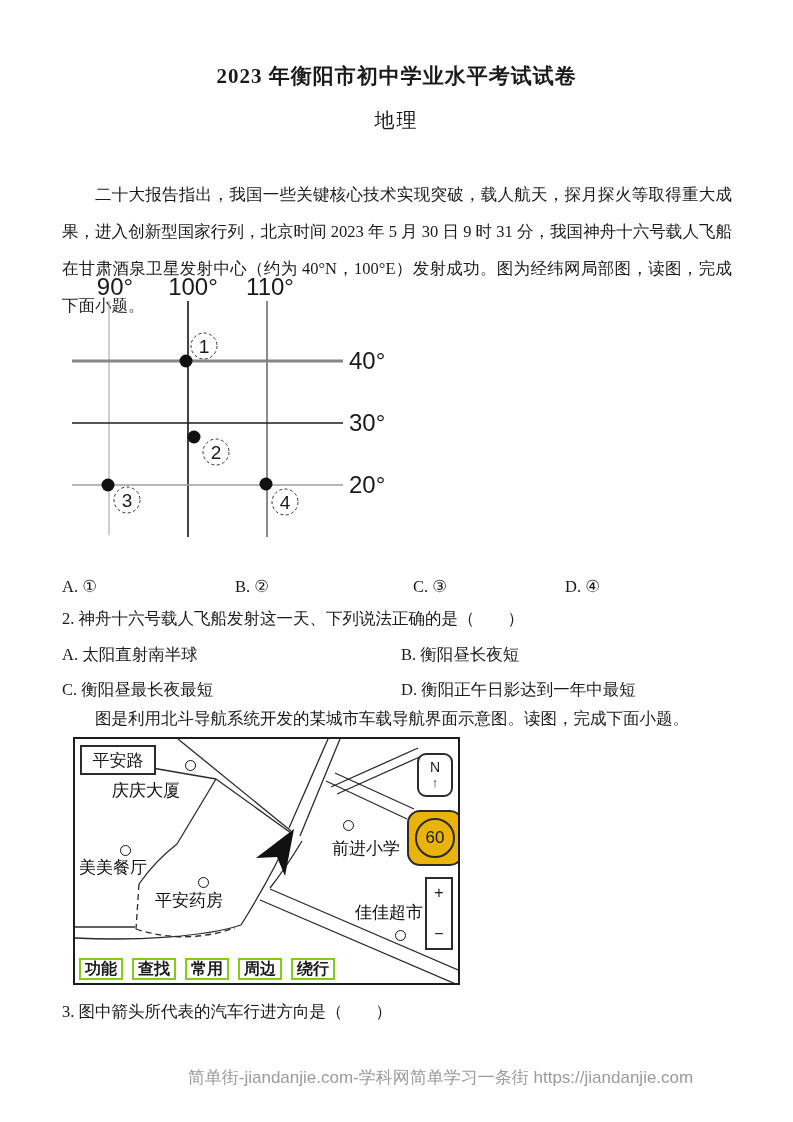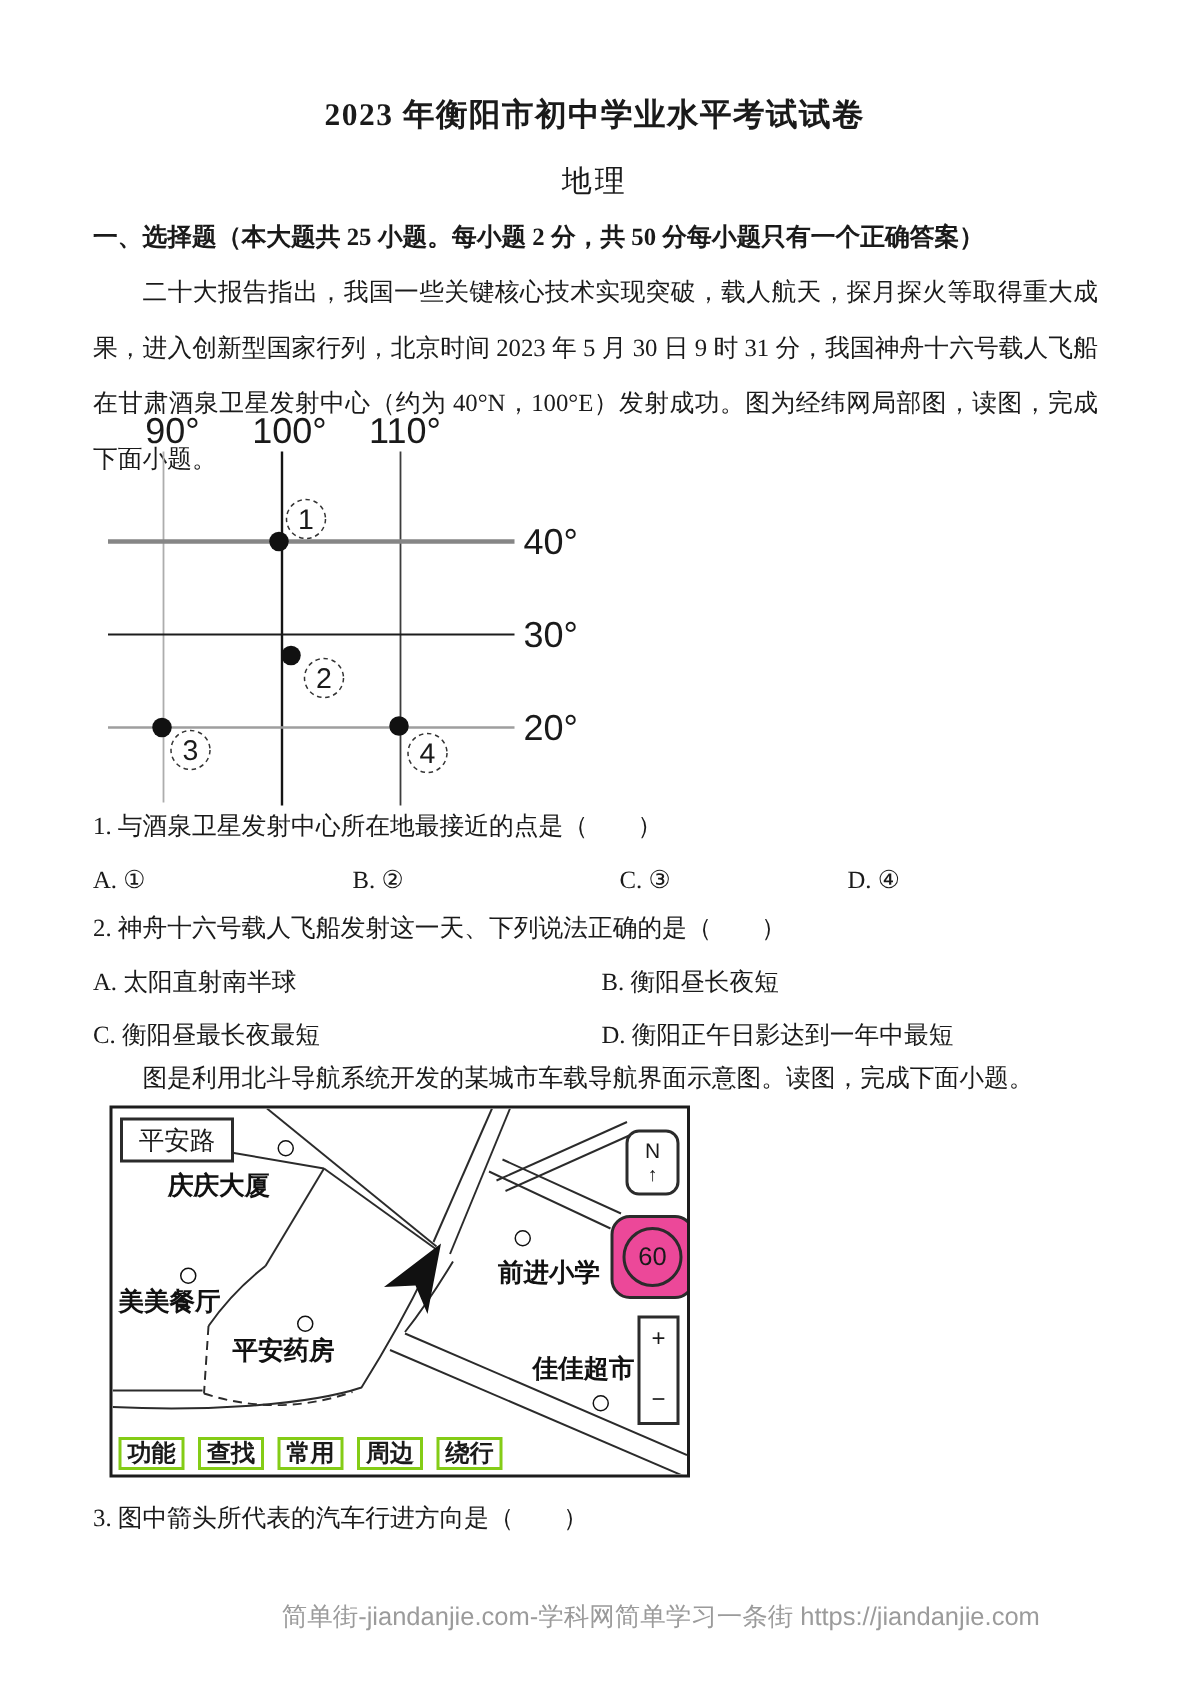--- a/index.html
+++ b/index.html
@@ -13,25 +13,25 @@
   .qline{left:62px;width:690px;font-size:16.5px;}
   .opt{position:absolute;font-size:16.5px;white-space:nowrap;}
   .grid-fig{left:72px;top:273px;width:400px;height:268px;}
   .grid-fig svg{display:block;}
   .map-fig{left:73px;top:737px;width:383px;height:244px;border:2px solid #1c1c1c;overflow:hidden;
            font-family:"Liberation Sans","DejaVu Sans",sans-serif;}
   .roads{position:absolute;left:0;top:0;}
   .road-box{position:absolute;left:5px;top:6px;width:72px;height:26px;border:2px solid #2b2b2b;
             display:flex;align-items:center;justify-content:center;font-size:17px;background:#fff;}
   .mk{position:absolute;width:9px;height:9px;border:1.5px solid #111;border-radius:50%;background:#fff;}
-  .plabel{position:absolute;font-size:17px;color:#111;white-space:nowrap;background:transparent;font-weight:bold;}
+  .plabel{position:absolute;font-size:17px;color:#111;white-space:nowrap;background:transparent;}
   .compass{position:absolute;left:342px;top:14px;width:32px;height:40px;border:2px solid #2b2b2b;border-radius:9px;
            display:flex;flex-direction:column;align-items:center;justify-content:center;font-size:14px;line-height:1.1;background:#fff;}
   .compass .arr{font-size:13px;}
-  .badge60{position:absolute;left:332px;top:71px;width:56px;height:56px;border:2px solid #2b2b2b;border-radius:13px;background:#ec4899;
+  .badge60{position:absolute;left:332px;top:71px;width:56px;height:56px;border:2px solid #2b2b2b;border-radius:13px;background:#eab308;
            display:flex;align-items:center;justify-content:flex-start;padding-left:6px;box-sizing:border-box;}
   .badge-circle{width:36px;height:36px;border:2px solid #2b2b2b;border-radius:50%;
            display:flex;align-items:center;justify-content:center;font-size:17px;}
   .zoomctl{position:absolute;left:350px;top:138px;width:28px;height:73px;border:2px solid #2b2b2b;background:#fff;
            display:flex;flex-direction:column;justify-content:space-between;align-items:center;padding:6px 0;box-sizing:border-box;}
   .zbtn{font-size:16px;line-height:1;cursor:default;}
   .toolbar{position:absolute;left:4px;bottom:3px;display:flex;gap:9px;}
   .tbtn{width:44px;height:22px;border:2px solid #84cc16;box-sizing:border-box;display:flex;align-items:center;justify-content:center;
         font-size:16px;font-weight:600;background:#fff;}
   .footer{top:1066px;left:0;width:100%;text-align:center;color:#9b9b9b;font-size:17px;
@@ -39,21 +39,20 @@
   .lonlat{font-family:"Liberation Sans","DejaVu Sans",sans-serif;font-size:24px;fill:#1a1a1a;}
   .ptnum{font-family:"Liberation Sans","DejaVu Sans",sans-serif;font-size:19px;fill:#1a1a1a;}
 </style>
 </head>
 <body>
 
 <div class="page">
 
   <div class="abs title">2023 年衡阳市初中学业水平考试试卷</div>
   <div class="abs subject">地理</div>
-  <div class="abs section-heading">一、选择题（本大题共 25 小题。每小题 2 分，共 50 分每小题只有一个正确答案）</div>
   <div class="abs para" style="top:176px;">二十大报告指出，我国一些关键核心技术实现突破，载人航天，探月探火等取得重大成果，进入创新型国家行列，北京时间 2023 年 5 月 30 日 9 时 31 分，我国神舟十六号载人飞船在甘肃酒泉卫星发射中心（约为 40°N，100°E）发射成功。图为经纬网局部图，读图，完成下面小题。</div>
 
   <div class="abs grid-fig">
     <svg width="400" height="268" viewBox="0 0 400 268">
 
       <line x1="37" y1="28" x2="37" y2="262" stroke="#adadad" stroke-width="1.2"></line>
       <line x1="116" y1="28" x2="116" y2="264" stroke="#141414" stroke-width="1.6"></line>
       <line x1="195" y1="28" x2="195" y2="264" stroke="#3c3c3c" stroke-width="1.2"></line>
 
       <line x1="0" y1="88" x2="271" y2="88" stroke="#868686" stroke-width="3"></line>
@@ -77,21 +76,20 @@
       <text class="ptnum" x="132" y="79.5" text-anchor="middle">1</text>
       <circle cx="144" cy="179" r="13" fill="none" stroke="#333" stroke-width="1" stroke-dasharray="3 2.5"></circle>
       <text class="ptnum" x="144" y="185.5" text-anchor="middle">2</text>
       <circle cx="55" cy="227" r="13" fill="none" stroke="#333" stroke-width="1" stroke-dasharray="3 2.5"></circle>
       <text class="ptnum" x="55" y="233.5" text-anchor="middle">3</text>
       <circle cx="213" cy="229" r="13" fill="none" stroke="#333" stroke-width="1" stroke-dasharray="3 2.5"></circle>
       <text class="ptnum" x="213" y="235.5" text-anchor="middle">4</text>
     </svg>
   </div>
 
-  <div class="abs qline" style="top:540px;">1. 与酒泉卫星发射中心所在地最接近的点是（　　）</div>
   <span class="opt" style="left:62px;top:577px;">A. ①</span>
   <span class="opt" style="left:235px;top:577px;">B. ②</span>
   <span class="opt" style="left:413px;top:577px;">C. ③</span>
   <span class="opt" style="left:565px;top:577px;">D. ④</span>
 
   <div class="abs qline" style="top:608px;">2. 神舟十六号载人飞船发射这一天、下列说法正确的是（　　）</div>
   <span class="opt" style="left:62px;top:644px;">A. 太阳直射南半球</span>
   <span class="opt" style="left:401px;top:644px;">B. 衡阳昼长夜短</span>
   <span class="opt" style="left:62px;top:679px;">C. 衡阳昼最长夜最短</span>
   <span class="opt" style="left:401px;top:679px;">D. 衡阳正午日影达到一年中最短</span>

